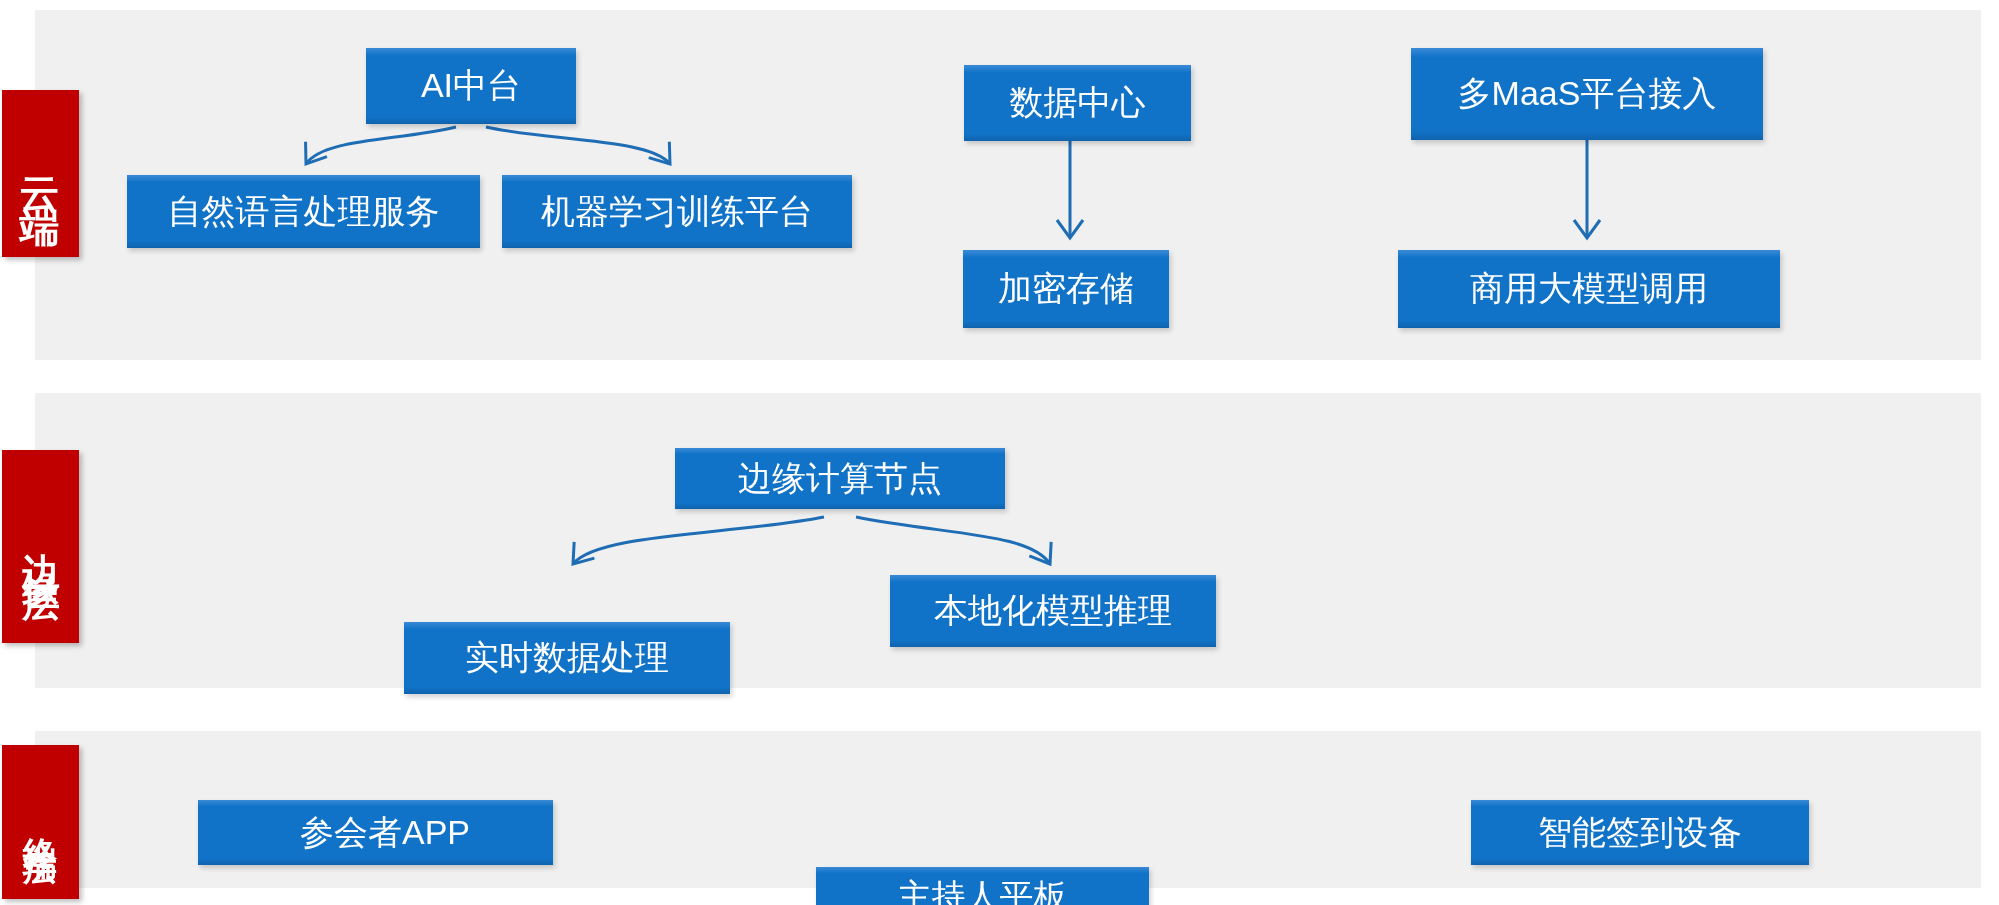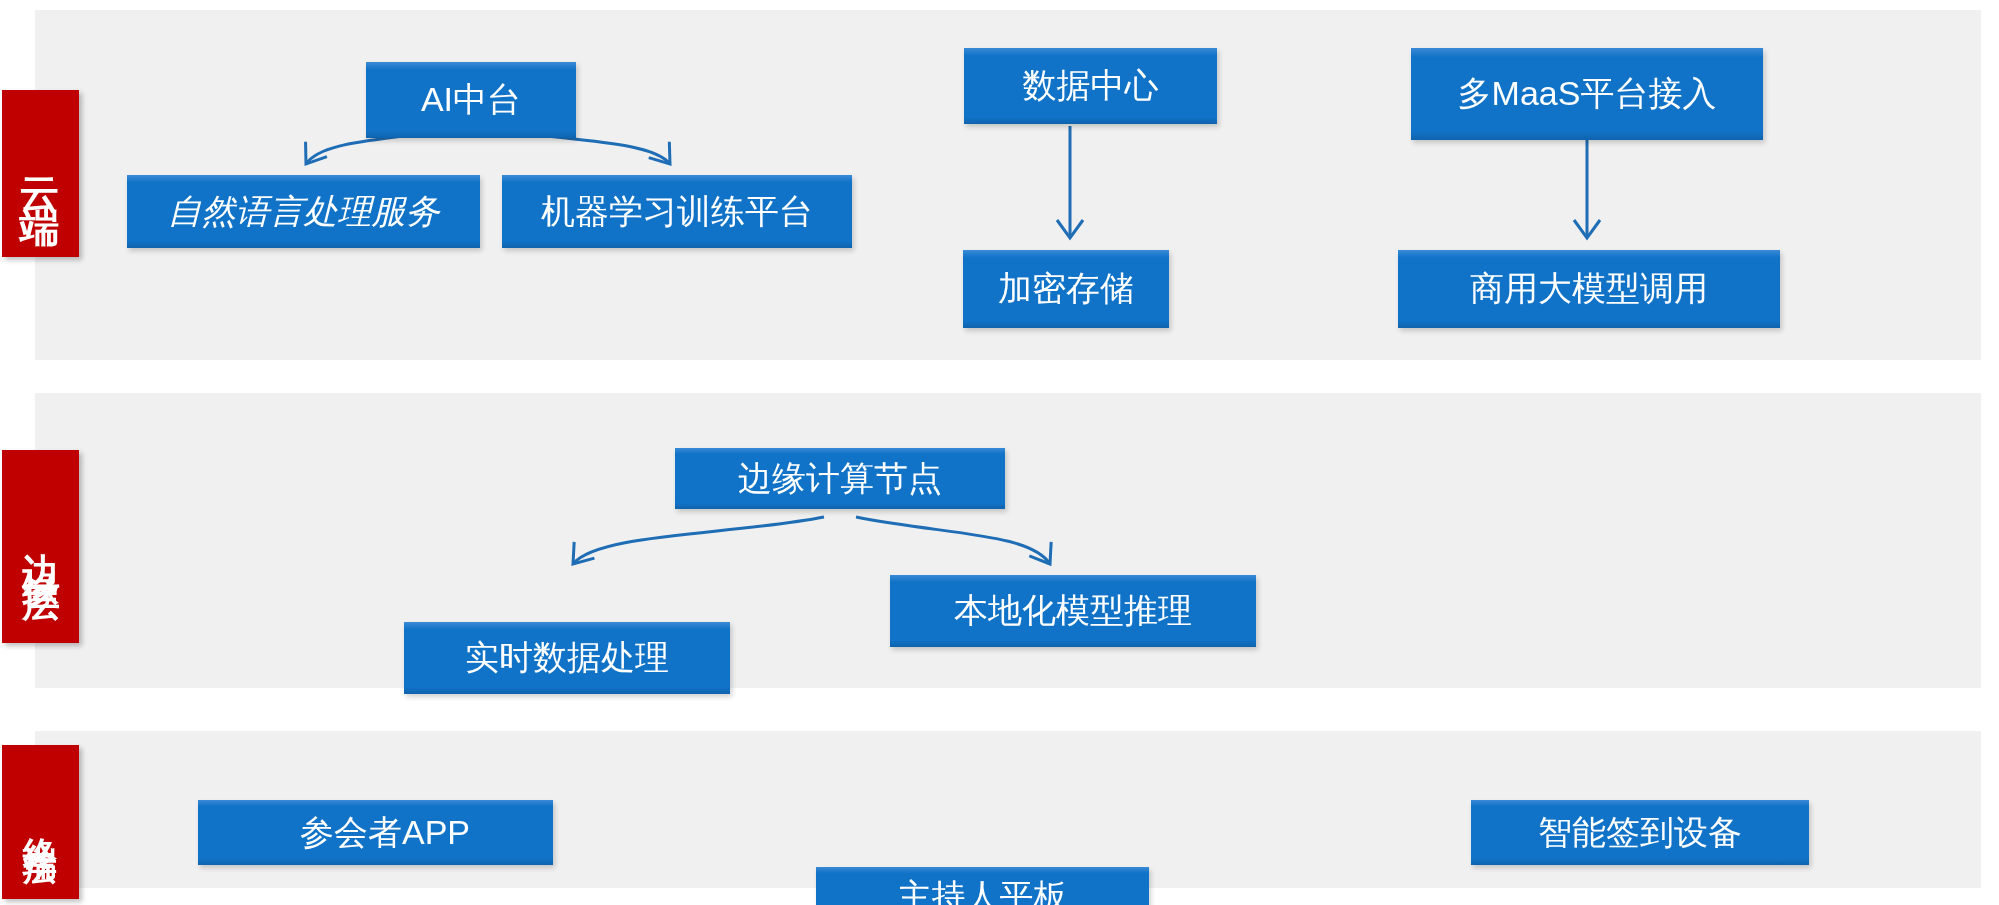--- a/index.html
+++ b/index.html
@@ -51,31 +51,31 @@
     background: linear-gradient(#3a8ad6 0%, #1173c8 10%, #1173c8 90%, #0f63ad 100%);
     color: #ffffff;
     font-size: 34px;
     display: flex;
     align-items: center;
     justify-content: center;
     box-shadow: 2px 3px 5px rgba(0,0,0,0.18);
     white-space: nowrap;
   }
   
-  .n-ai    { left: 366px;  top: 48px;  width: 210px; height: 76px; margin-top: 14px; }
-  .n-nlp   { left: 127px;  top: 175px; width: 353px; height: 73px; font-style: italic; }
+  .n-ai    { left: 366px;  top: 48px;  width: 210px; height: 76px; }
+  .n-nlp   { left: 127px;  top: 175px; width: 353px; height: 73px; }
   .n-ml    { left: 502px;  top: 175px; width: 350px; height: 73px; }
-  .n-dc    { left: 964px;  top: 48px;  width: 253px; height: 76px; }
+  .n-dc    { left: 964px;  top: 65px;  width: 227px; height: 76px; }
   .n-store { left: 963px;  top: 250px; width: 206px; height: 78px; }
   .n-maas  { left: 1411px; top: 48px;  width: 352px; height: 92px; }
   .n-llm   { left: 1398px; top: 250px; width: 382px; height: 78px; }
   
   .n-edge  { left: 675px;  top: 448px; width: 330px; height: 61px; }
   .n-rt    { left: 404px;  top: 575px; width: 326px; height: 72px; margin-top: 47px; }
-  .n-li    { left: 890px;  top: 575px; width: 366px; height: 72px; }
+  .n-li    { left: 890px;  top: 575px; width: 326px; height: 72px; }
   
   .n-app   { left: 198px;  top: 800px; width: 336px; height: 65px; padding-left: 19px; }
   .n-tablet{ left: 816px;  top: 823px; width: 333px; height: 60px; margin-top: 44px; }
   .n-chk   { left: 1471px; top: 800px; width: 338px; height: 65px; text-align: right; }
 
   
   .arrows {
     position: absolute;
     left: 0; top: 0;
     width: 1999px;

